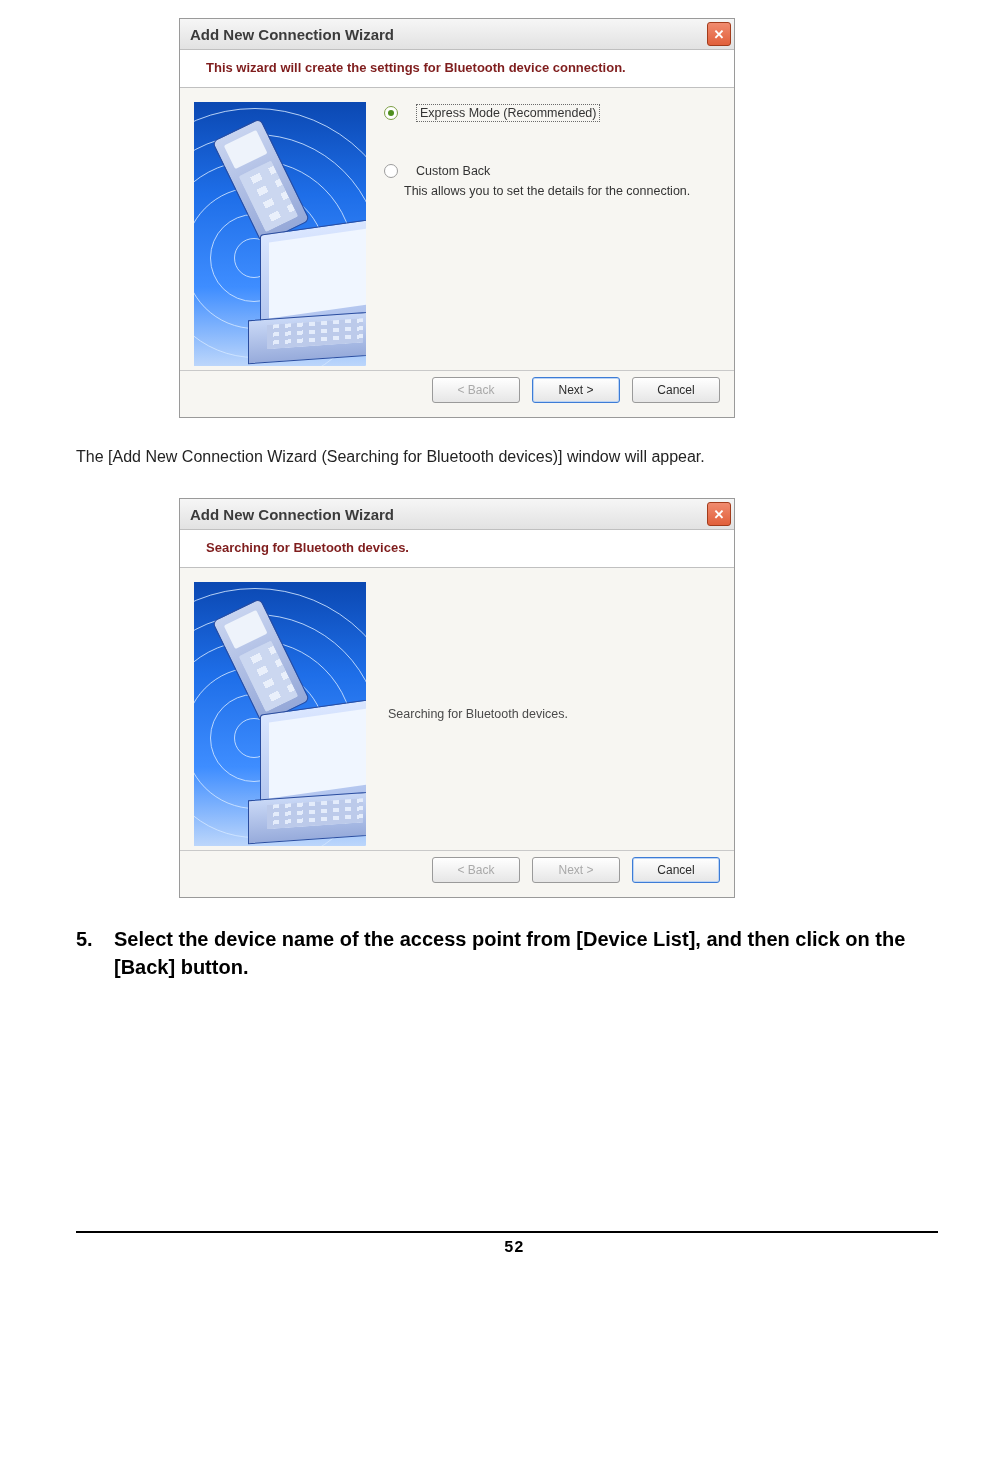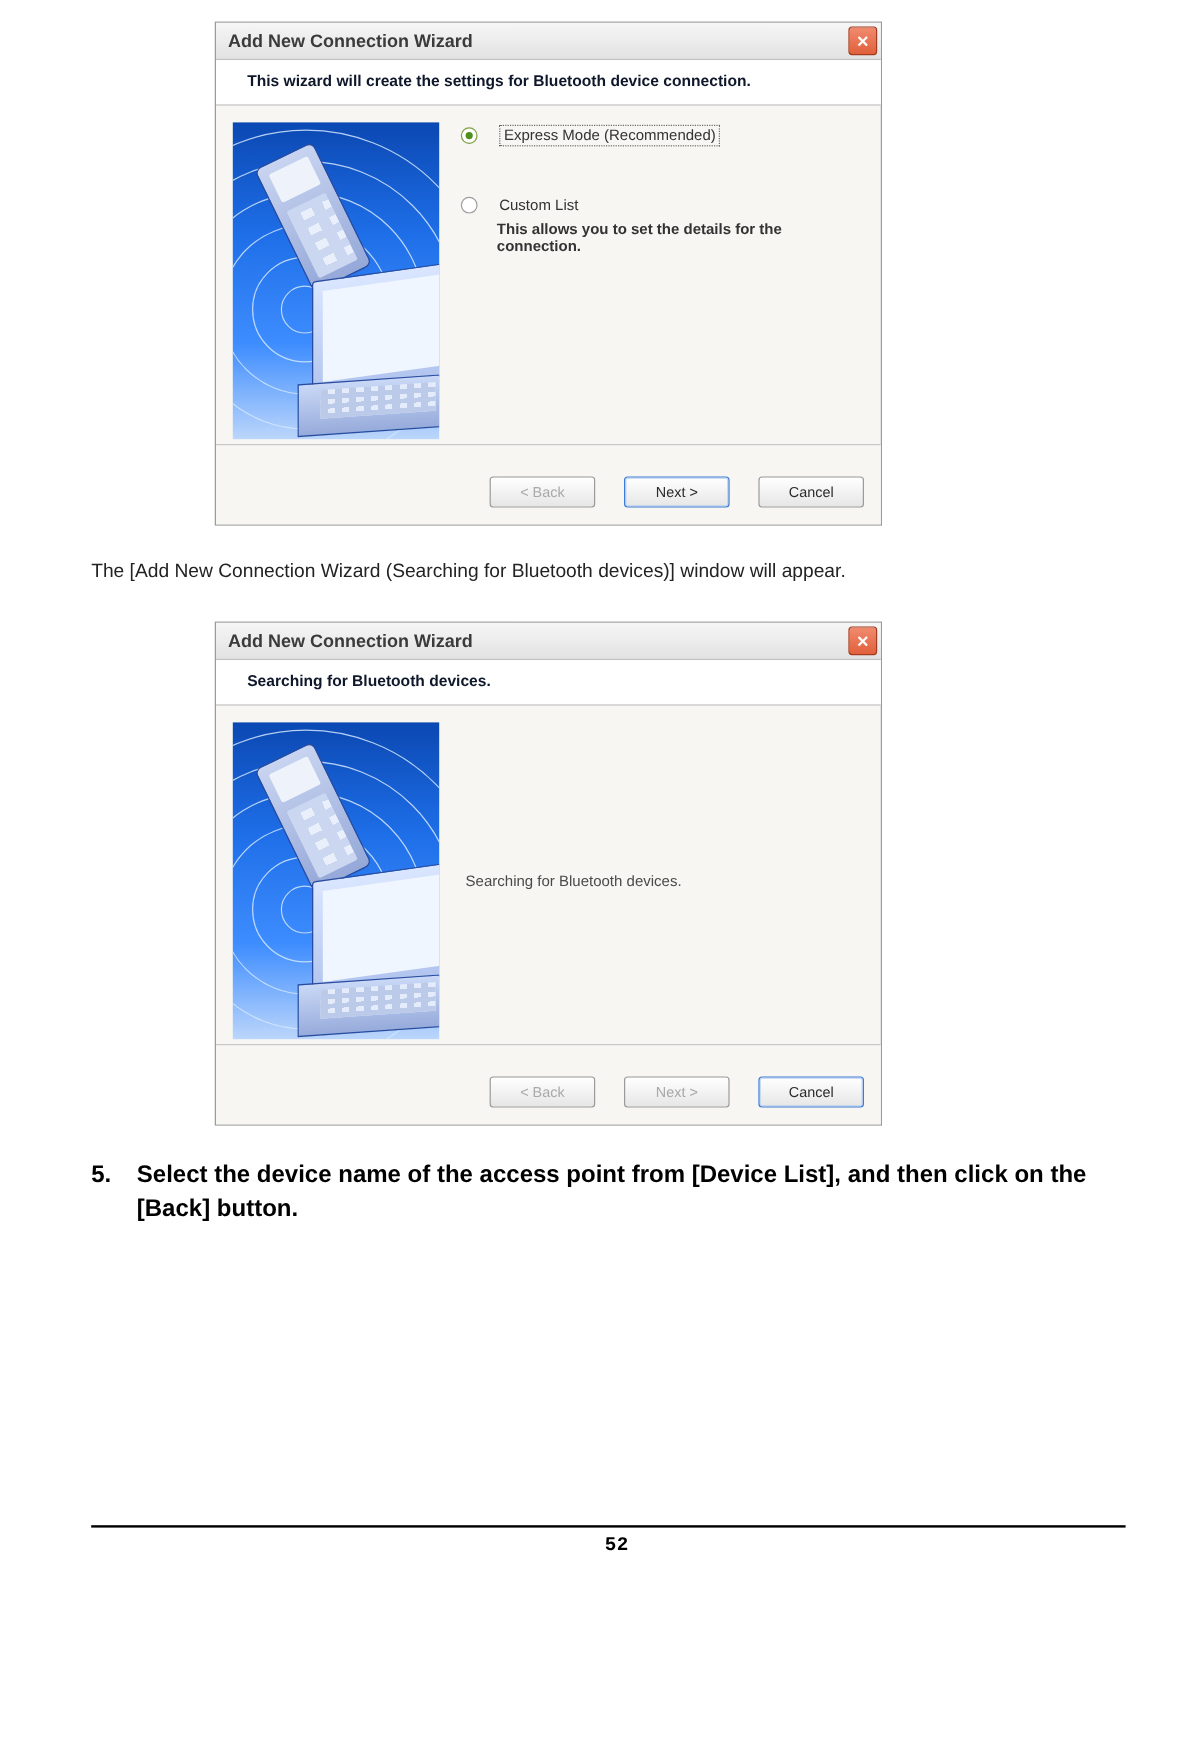--- a/index.html
+++ b/index.html
@@ -48,21 +48,21 @@
     color: #fff;
     font-size: 13px;
     font-weight: bold;
   }
   .header-band {
     background: #fff;
     border-bottom: 1px solid #c0c0c0;
     padding: 10px 14px 12px 26px;
     font-size: 13px;
     font-weight: bold;
-    color: #0f172a;
+    color: #7f1d1d;
   }
   .body {
     display: flex;
     padding: 14px 14px 4px 14px;
     gap: 18px;
   }
 
   
   .illus {
     width: 172px;
@@ -174,41 +174,40 @@
     background: #4f8f1e;
   }
   .radio-dot.unsel {
     border-color: #9d9d9d;
   }
   .express-label {
     border: 1px dotted #6a6a6a;
     padding: 1px 3px;
   }
   .radio-sub {
-    margin: 3px 0 28px 30px;
-    font-weight: bold;
+    margin: 3px 0 28px 20px;
   }
   
   
   .pane-status {
     flex: 1;
     display: flex;
     align-items: center;
     color: #4a4a4a;
     font-size: 12.5px;
     padding-left: 4px;
   }
 
   
   .btnrow {
     border-top: 1px solid #c9c9c9;
-    padding: 26px 14px 14px 0;
+    padding: 6px 14px 14px 0;
     display: flex;
     justify-content: flex-end;
-    gap: 24px;
+    gap: 12px;
     background: #f7f6f2;
   }
   .btn {
     width: 86px;
     height: 24px;
     border: 1px solid #9a9a9a;
     border-radius: 3px;
     background: linear-gradient(#ffffff, #e6e6e6);
     font-size: 12px;
     color: #2b2b2b;
@@ -278,21 +277,21 @@
 
         <div class="radio-row">
           <span class="radio-dot sel"></span>
           <span class="express-label">Express Mode (Recommended)</span>
         </div>
 
         <div style="height:36px"></div>
 
         <div class="radio-row">
           <span class="radio-dot unsel"></span>
-          <span>Custom List</span>
+          <span>Custom Back</span>
         </div>
         <div class="radio-sub">This allows you to set the details for the connection.</div>
       </div>
     </div>
     <div class="btnrow">
       <div class="btn disabled">&lt; Back</div>
       <div class="btn primary">Next &gt;</div>
       <div class="btn">Cancel</div>
     </div>
   </div>

